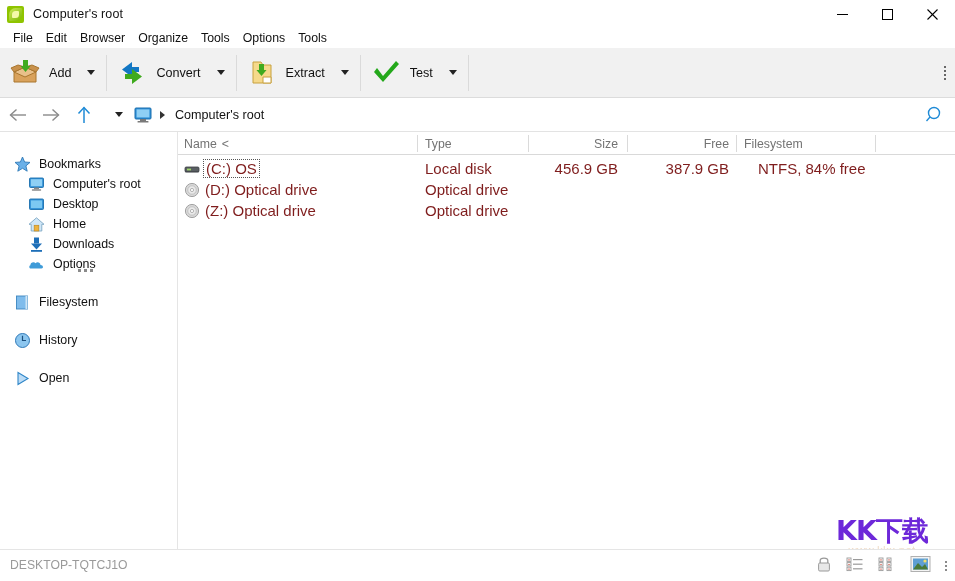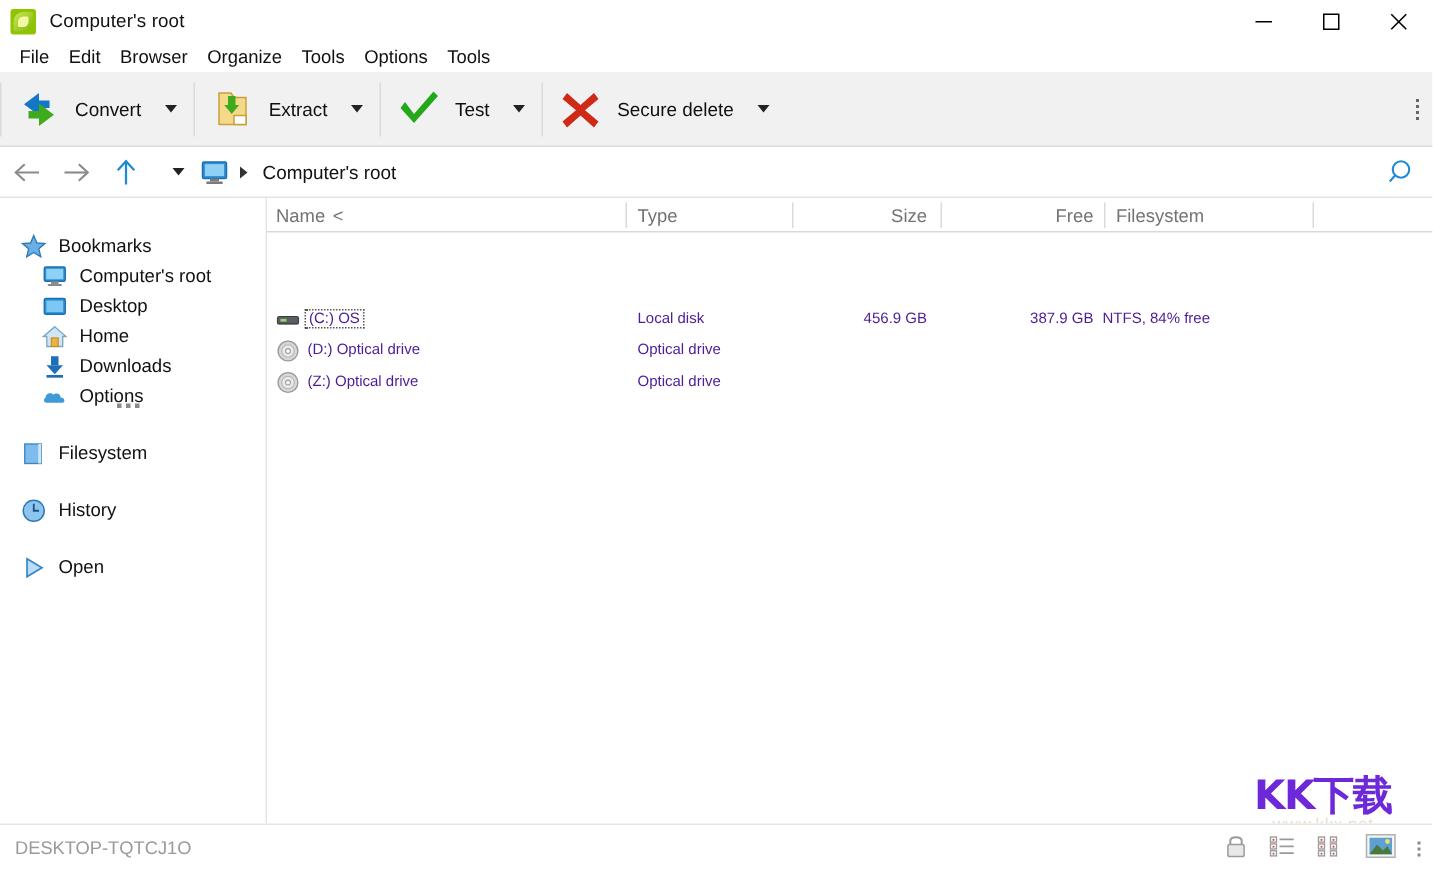--- a/index.html
+++ b/index.html
@@ -111,21 +111,21 @@
   .col-h {
     position: absolute; top: 0; height: 23px; display: flex; align-items: center;
     font-size: 12.3px; color: #737373;
   }
   .col-div { position: absolute; top: 3px; width: 1px; height: 17px; background: #dadada; }
   .row {
     position: relative; height: 21px;
   }
   .cell {
     position: absolute; top: 0; height: 21px; display: flex; align-items: center;
-    font-size: 10px; color: #4c1d95; white-space: nowrap; margin-top: 44px;
+    font-size: 15px; color: #7f1d1d; white-space: nowrap;
   }
   .cell.num { justify-content: flex-end; }
   .name-cell { display: flex; align-items: center; }
   .name-ico { width: 16px; height: 16px; position: relative; margin-right: 5px; flex: 0 0 auto; }
   .focusbox { border: 1px dotted #555; padding: 0 2px; margin-left: -2px; }
 
   
   .statusbar {
     position: absolute; left: 0; top: 549px; width: 955px; height: 32px;
     background: #fff; border-top: 1px solid #e5e5e5;
@@ -180,20 +180,36 @@
     <div class="menu-item">Edit</div>
     <div class="menu-item">Browser</div>
     <div class="menu-item">Organize</div>
     <div class="menu-item">Tools</div>
     <div class="menu-item">Options</div>
     <div class="menu-item">Tools</div>
   </div>
 
   <div class="toolbar">
 
+    <div class="tb-group">
+      <div class="tb-icon">
+        <svg width="30" height="30" viewBox="0 0 30 30">
+          <path d="M4 14 L15 9 L26 14 L26 24 L4 24 Z" fill="#d9a25c" stroke="#a9762f" stroke-width="1"></path>
+          <path d="M4 14 L15 19 L26 14 L15 9 Z" fill="#e8c08a" stroke="#a9762f" stroke-width="1"></path>
+          <path d="M4 14 L1 10 L8 7 L15 9 Z" fill="#c8914c" stroke="#a9762f" stroke-width="1"></path>
+          <path d="M26 14 L29 10 L22 7 L15 9 Z" fill="#c8914c" stroke="#a9762f" stroke-width="1"></path>
+          <rect x="13" y="2" width="5" height="6" fill="#3faa1e"></rect>
+          <path d="M10.5 8 L20.5 8 L15.5 14 Z" fill="#3faa1e"></path>
+        </svg>
+      </div>
+      <div class="tb-label">Add</div>
+      <div class="tb-caret">
+          <span class="caret"></span>
+        </div>
+    </div>
     <div class="tb-sep"></div>
 
     <div class="tb-group">
       <div class="tb-icon">
         <svg width="30" height="30" viewBox="0 0 30 30">
           <path d="M15 4 L15 9 L22 9 L22 14 L15 14 L15 19 L5 11.5 Z" fill="#1277c4"></path>
           <path d="M15 26 L15 21 L8 21 L8 16 L15 16 L15 11 L25 18.5 Z" fill="#3faa1e"></path>
         </svg>
       </div>
       <div class="tb-label">Convert</div>
@@ -225,31 +241,20 @@
           <path d="M3 14 L6 10 L12 18 L25 3 L28 6 L12 24 Z" fill="#24a81b"></path>
         </svg>
       </div>
       <div class="tb-label">Test</div>
       <div class="tb-caret">
           <span class="caret"></span>
         </div>
     </div>
     <div class="tb-sep"></div>
 
-    <div class="tb-group">
-      <div class="tb-icon">
-        <svg width="30" height="30" viewBox="0 0 30 30">
-          <path d="M6 4 L15 12 L24 4 L27 8 L18 15.5 L27 23 L24 27 L15 19 L6 27 L3 23 L12 15.5 L3 8 Z" fill="#cf2a17"></path>
-        </svg>
-      </div>
-      <div class="tb-label">Secure delete</div>
-      <div class="tb-caret">
-          <span class="caret"></span>
-        </div>
-    </div>
 
     <div class="overflow-dots">
       <i></i>
         <i></i>
         <i></i>
         <i></i>
     </div>
   </div>
 
   <div class="navbar">
@@ -420,21 +425,21 @@
               <rect x="3" y="7.6" width="4" height="1.8" fill="#9ed46a"></rect>
               <rect x="1" y="10.2" width="14" height="1" fill="#44484c"></rect>
             </svg>
           </span>
           <span class="focusbox">(C:) OS</span>
         </div>
       </div>
       <div class="cell" style="left:247px;">Local disk</div>
       <div class="cell num" style="left:358px; width:82px;">456.9 GB</div>
       <div class="cell num" style="left:457px; width:94px;">387.9 GB</div>
-      <div class="cell" style="left:557px;">NTFS, 84% free</div>
+      <div class="cell" style="left:580px;">NTFS, 84% free</div>
     </div>
 
     <div class="row">
       <div class="cell" style="left:6px;">
         <div class="name-cell">
           <span class="name-ico">
             <svg width="16" height="16" viewBox="0 0 16 16">
               <circle cx="8" cy="8" r="6.6" fill="#d8d8d8" stroke="#9a9a9a" stroke-width=".9"></circle>
               <circle cx="8" cy="8" r="4.2" fill="#eaeaea" stroke="#b4b4b4" stroke-width=".7"></circle>
               <circle cx="8" cy="8" r="1.6" fill="#ffffff" stroke="#9a9a9a" stroke-width=".7"></circle>

